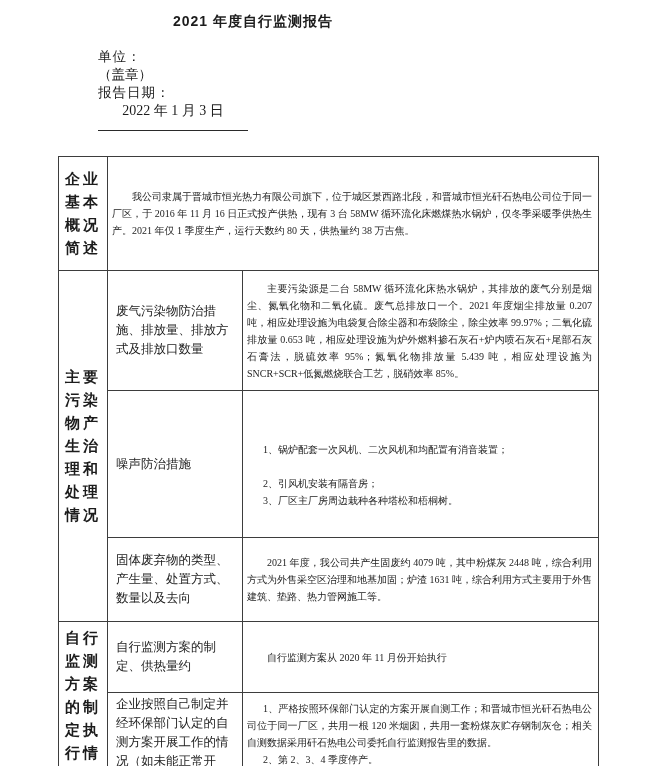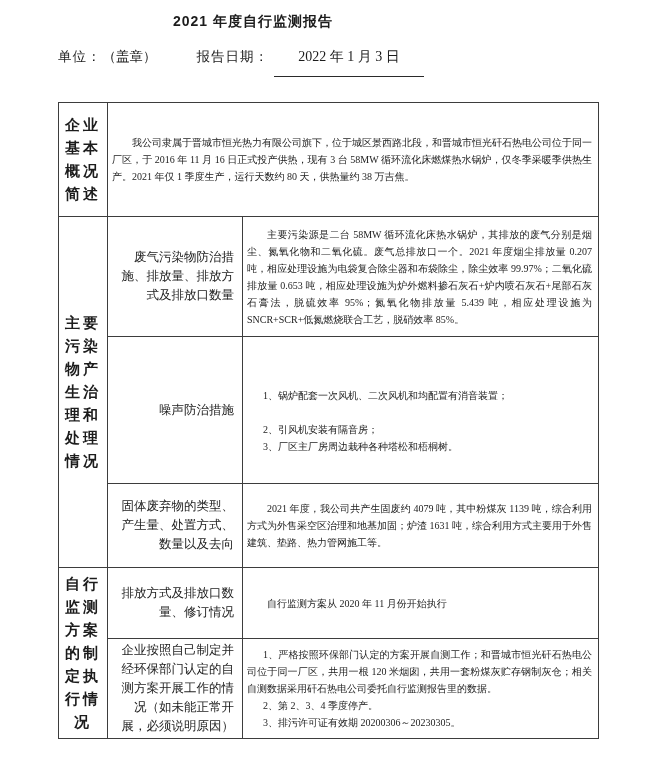--- a/index.html
+++ b/index.html
@@ -22,20 +22,21 @@
     letter-spacing: 1px;
     white-space: nowrap;
   }
 
   .hdr {
     margin: 17px 0 0 58px;
     font-size: 13.5px;
     white-space: nowrap;
     display: flex;
     align-items: baseline;
+    flex-direction: column;
   }
   .h-label { letter-spacing: 1px; }
   .h-company {
     font-size: 11px;
     border-bottom: 1px solid #2a2a2a;
     padding: 0 2px 1px 2px;
     letter-spacing: 0.5px;
   }
   .h-stamp { margin-left: 1px; }
   .h-date-label { margin-left: 40px; letter-spacing: 1px; }
@@ -64,21 +65,21 @@
     font-size: 15px;
     line-height: 23px;
     letter-spacing: 3px;
     text-align: center;
     white-space: pre-line;
     padding: 0;
   }
   td.slabel {
     font-size: 12.5px;
     line-height: 19px;
-    text-align: right;
+    text-align: left;
     padding: 2px 8px;
   }
   td.content {
     font-size: 10px;
     line-height: 17px;
     text-align: justify;
     padding: 2px 6px 2px 4px;
   }
   td.content p { margin: 0; }
   .indent  { text-indent: 2em; }    
@@ -137,33 +138,33 @@
       <td class="content top">
         <p class="lindent gap-after">1、锅炉配套一次风机、二次风机和均配置有消音装置；</p>
         <p class="lindent">2、引风机安装有隔音房；</p>
         <p class="lindent">3、厂区主厂房周边栽种各种塔松和梧桐树。</p>
       </td>
     </tr>
 
     <tr style="height:84px">
       <td class="slabel">固体废弃物的类型、产生量、处置方式、数量以及去向</td>
       <td class="content">
-        <p class="indent">2021 年度，我公司共产生固废约 4079 吨，其中粉煤灰 1139 吨，综合利用方式为外售采空区治理和地基加固；炉渣 1631 吨，综合利用方式主要用于外售建筑、垫路、热力管网施工等。</p>
+        <p class="indent">2021 年度，我公司共产生固废约 4079 吨，其中粉煤灰 2448 吨，综合利用方式为外售采空区治理和地基加固；炉渣 1631 吨，综合利用方式主要用于外售建筑、垫路、热力管网施工等。</p>
       </td>
     </tr>
 
     <tr style="height:71px">
       <td class="vlabel" rowspan="2">自行
 监测
 方案
 的制
 定执
 行情
 况</td>
-      <td class="slabel">排放方式及排放口数量、修订情况</td>
+      <td class="slabel">自行监测方案的制定、供热量约</td>
       <td class="content">
         <p class="indent">自行监测方案从 2020 年 11 月份开始执行</p>
       </td>
     </tr>
 
     <tr style="height:91px">
       <td class="slabel">企业按照自己制定并经环保部门认定的自测方案开展工作的情况（如未能正常开展，必须说明原因）</td>
       <td class="content">
         <p class="lindent">1、严格按照环保部门认定的方案开展自测工作；和晋城市恒光矸石热电公司位于同一厂区，共用一根 120 米烟囱，共用一套粉煤灰贮存钢制灰仓；相关自测数据采用矸石热电公司委托自行监测报告里的数据。</p>
         <p class="lindent">2、第 2、3、4 季度停产。</p>

